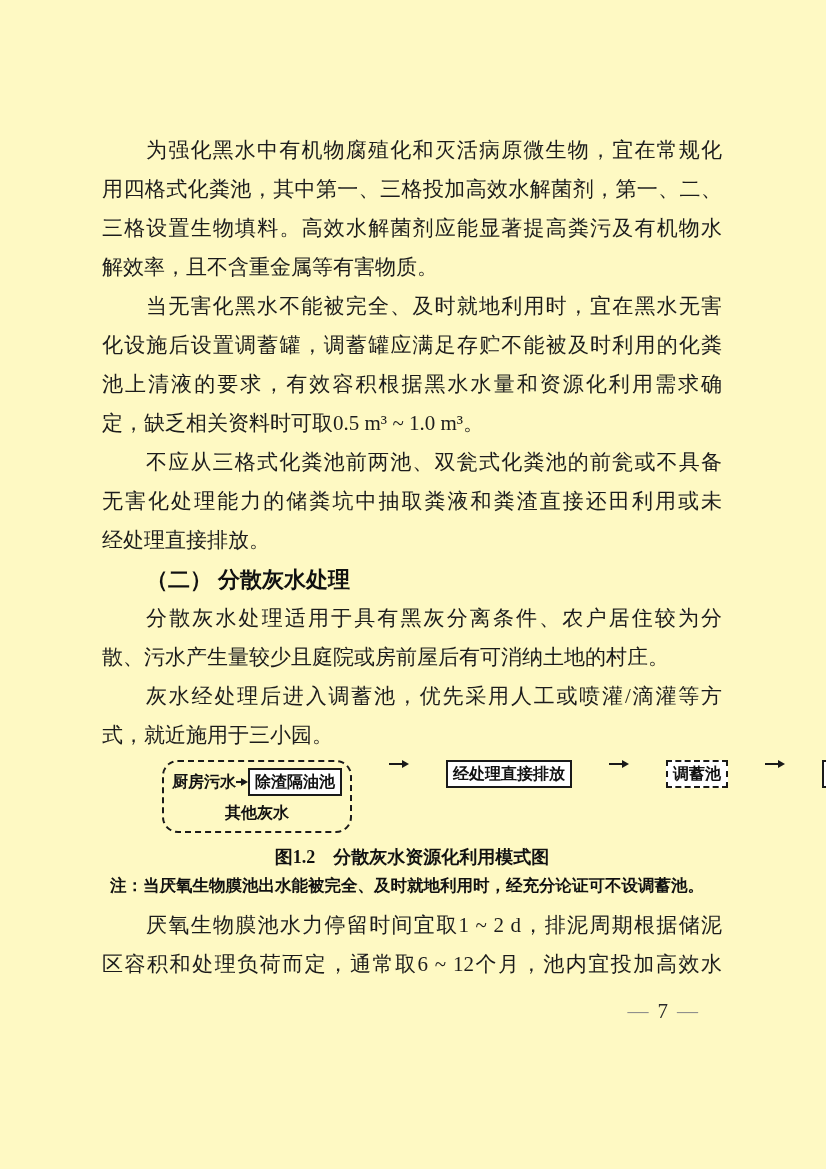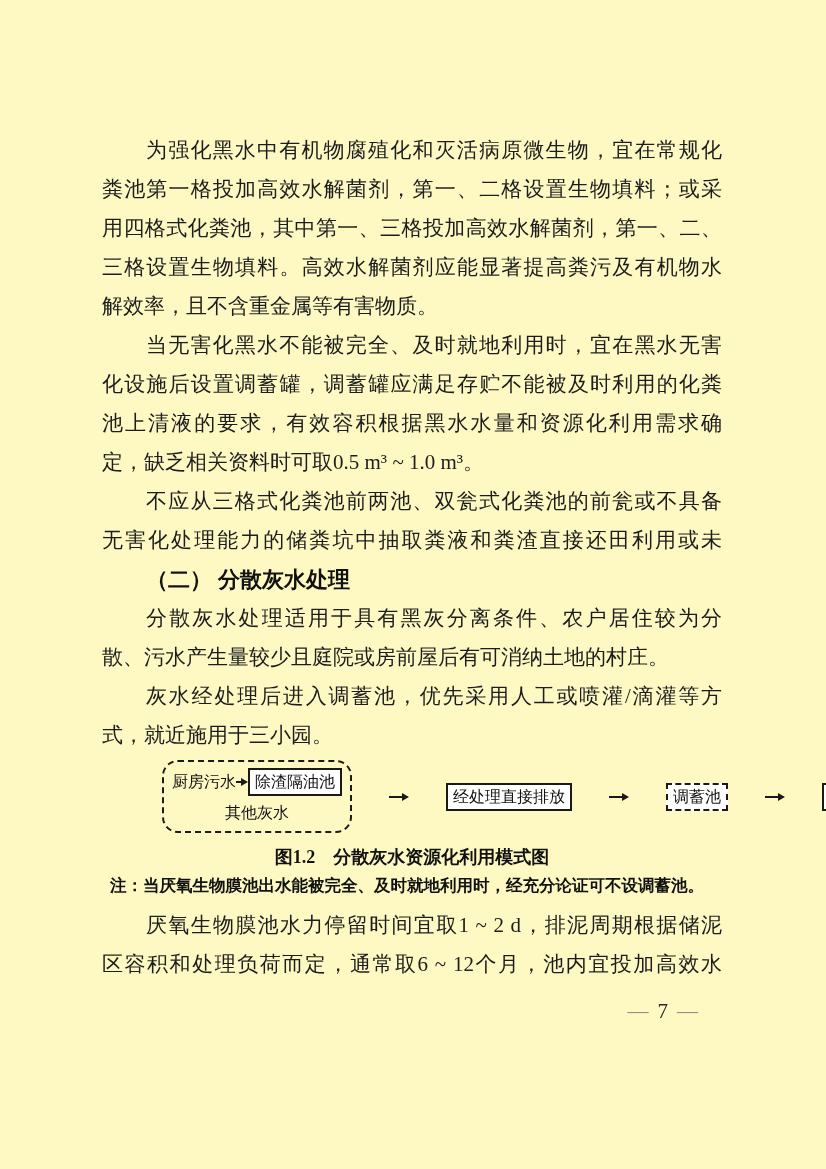--- a/index.html
+++ b/index.html
@@ -16,23 +16,23 @@
   .just{text-align:justify;text-align-last:justify;text-justify:inter-character;}
   .end{text-align:right;text-align-last:left;}
   .ind{text-indent:44px;}
   .heading{
     font-family:"Liberation Sans","DejaVu Sans",sans-serif;
     font-weight:bold;font-size:22px;line-height:39px;height:39px;
     text-indent:44px;color:#111;
   }
   
   .diagram{
-    display:flex;align-items:center;margin:5px 0 0 60px;
+    display:flex;align-items:flex-start;margin:5px 0 0 60px;
     font-family:"Liberation Sans","DejaVu Sans",sans-serif;
-    font-weight:normal;font-size:16px;line-height:1.25;color:#111;gap:37px;
+    font-weight:bold;font-size:16px;line-height:1.25;color:#111;gap:37px;
   }
   .dgroup{
     border:2px dashed #1a1a1a;border-radius:16px;
     padding:6px 8px 8px 8px;flex:none;
   }
   .drow{display:flex;align-items:center;}
   .dlabel{white-space:nowrap;flex:none;}
   .dbox{
     border:2px solid #1a1a1a;padding:2px 5px;white-space:nowrap;flex:none;
     background:#fff;
@@ -65,36 +65,36 @@
   .pnum{margin:0 9px;color:#2a2a2a;}
 </style>
 </head>
 <body>
 
 <div class="page">
   <div class="content">
 
     <div>
       <div class="ln just ind">为强化黑水中有机物腐殖化和灭活病原微生物，宜在常规化</div>
-      <div class="ln just">粪池第一格投加高效水解菌剂，第一、二格设置生物填料；或采</div>
       <div class="ln just">用四格式化粪池，其中第一、三格投加高效水解菌剂，第一、二、</div>
       <div class="ln just">三格设置生物填料。高效水解菌剂应能显著提高粪污及有机物水</div>
       <div class="ln end">解效率，且不含重金属等有害物质。</div>
     </div>
 
     <div>
       <div class="ln just ind">当无害化黑水不能被完全、及时就地利用时，宜在黑水无害</div>
       <div class="ln just">化设施后设置调蓄罐，调蓄罐应满足存贮不能被及时利用的化粪</div>
       <div class="ln just">池上清液的要求，有效容积根据黑水水量和资源化利用需求确</div>
       <div class="ln end">定，缺乏相关资料时可取0.5 m³ ~ 1.0 m³。</div>
     </div>
 
     <div>
       <div class="ln just ind">不应从三格式化粪池前两池、双瓮式化粪池的前瓮或不具备</div>
       <div class="ln just">无害化处理能力的储粪坑中抽取粪液和粪渣直接还田利用或未</div>
+      <div class="ln end">经处理直接排放。</div>
     </div>
 
     <div class="heading">（二） 分散灰水处理</div>
 
     <div>
       <div class="ln just ind">分散灰水处理适用于具有黑灰分离条件、农户居住较为分</div>
       <div class="ln end">散、污水产生量较少且庭院或房前屋后有可消纳土地的村庄。</div>
     </div>
 
     <div>

